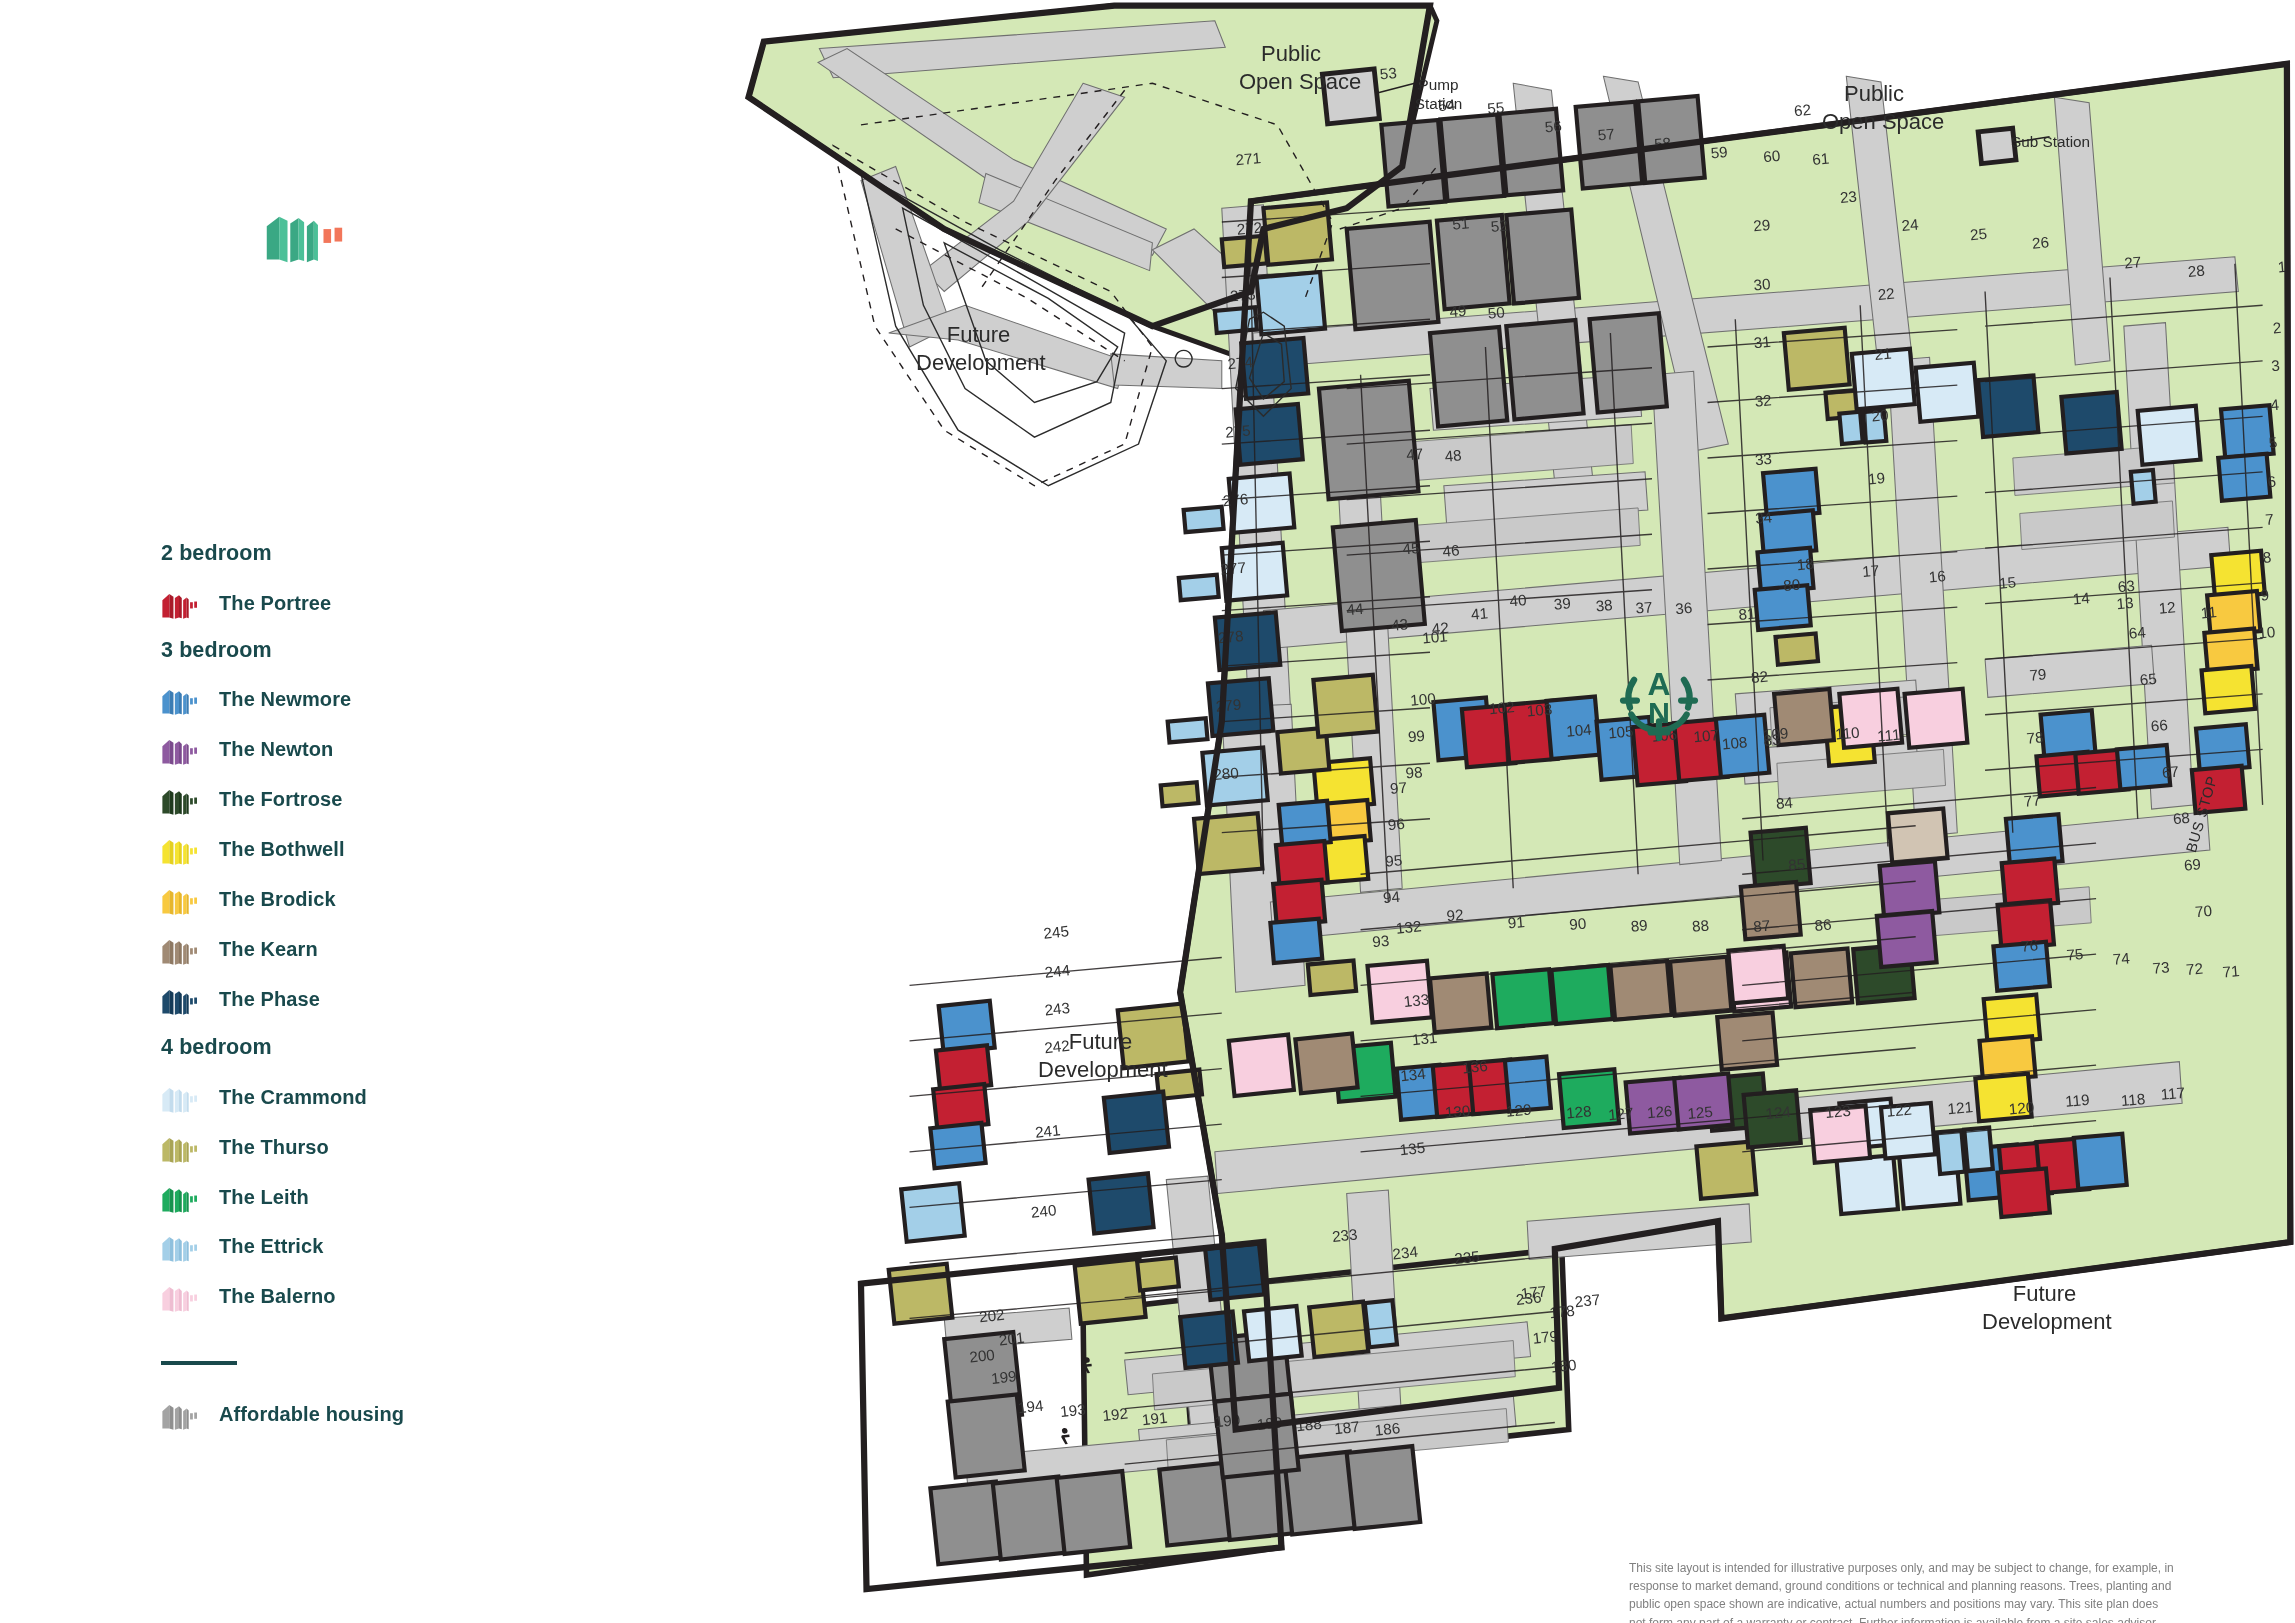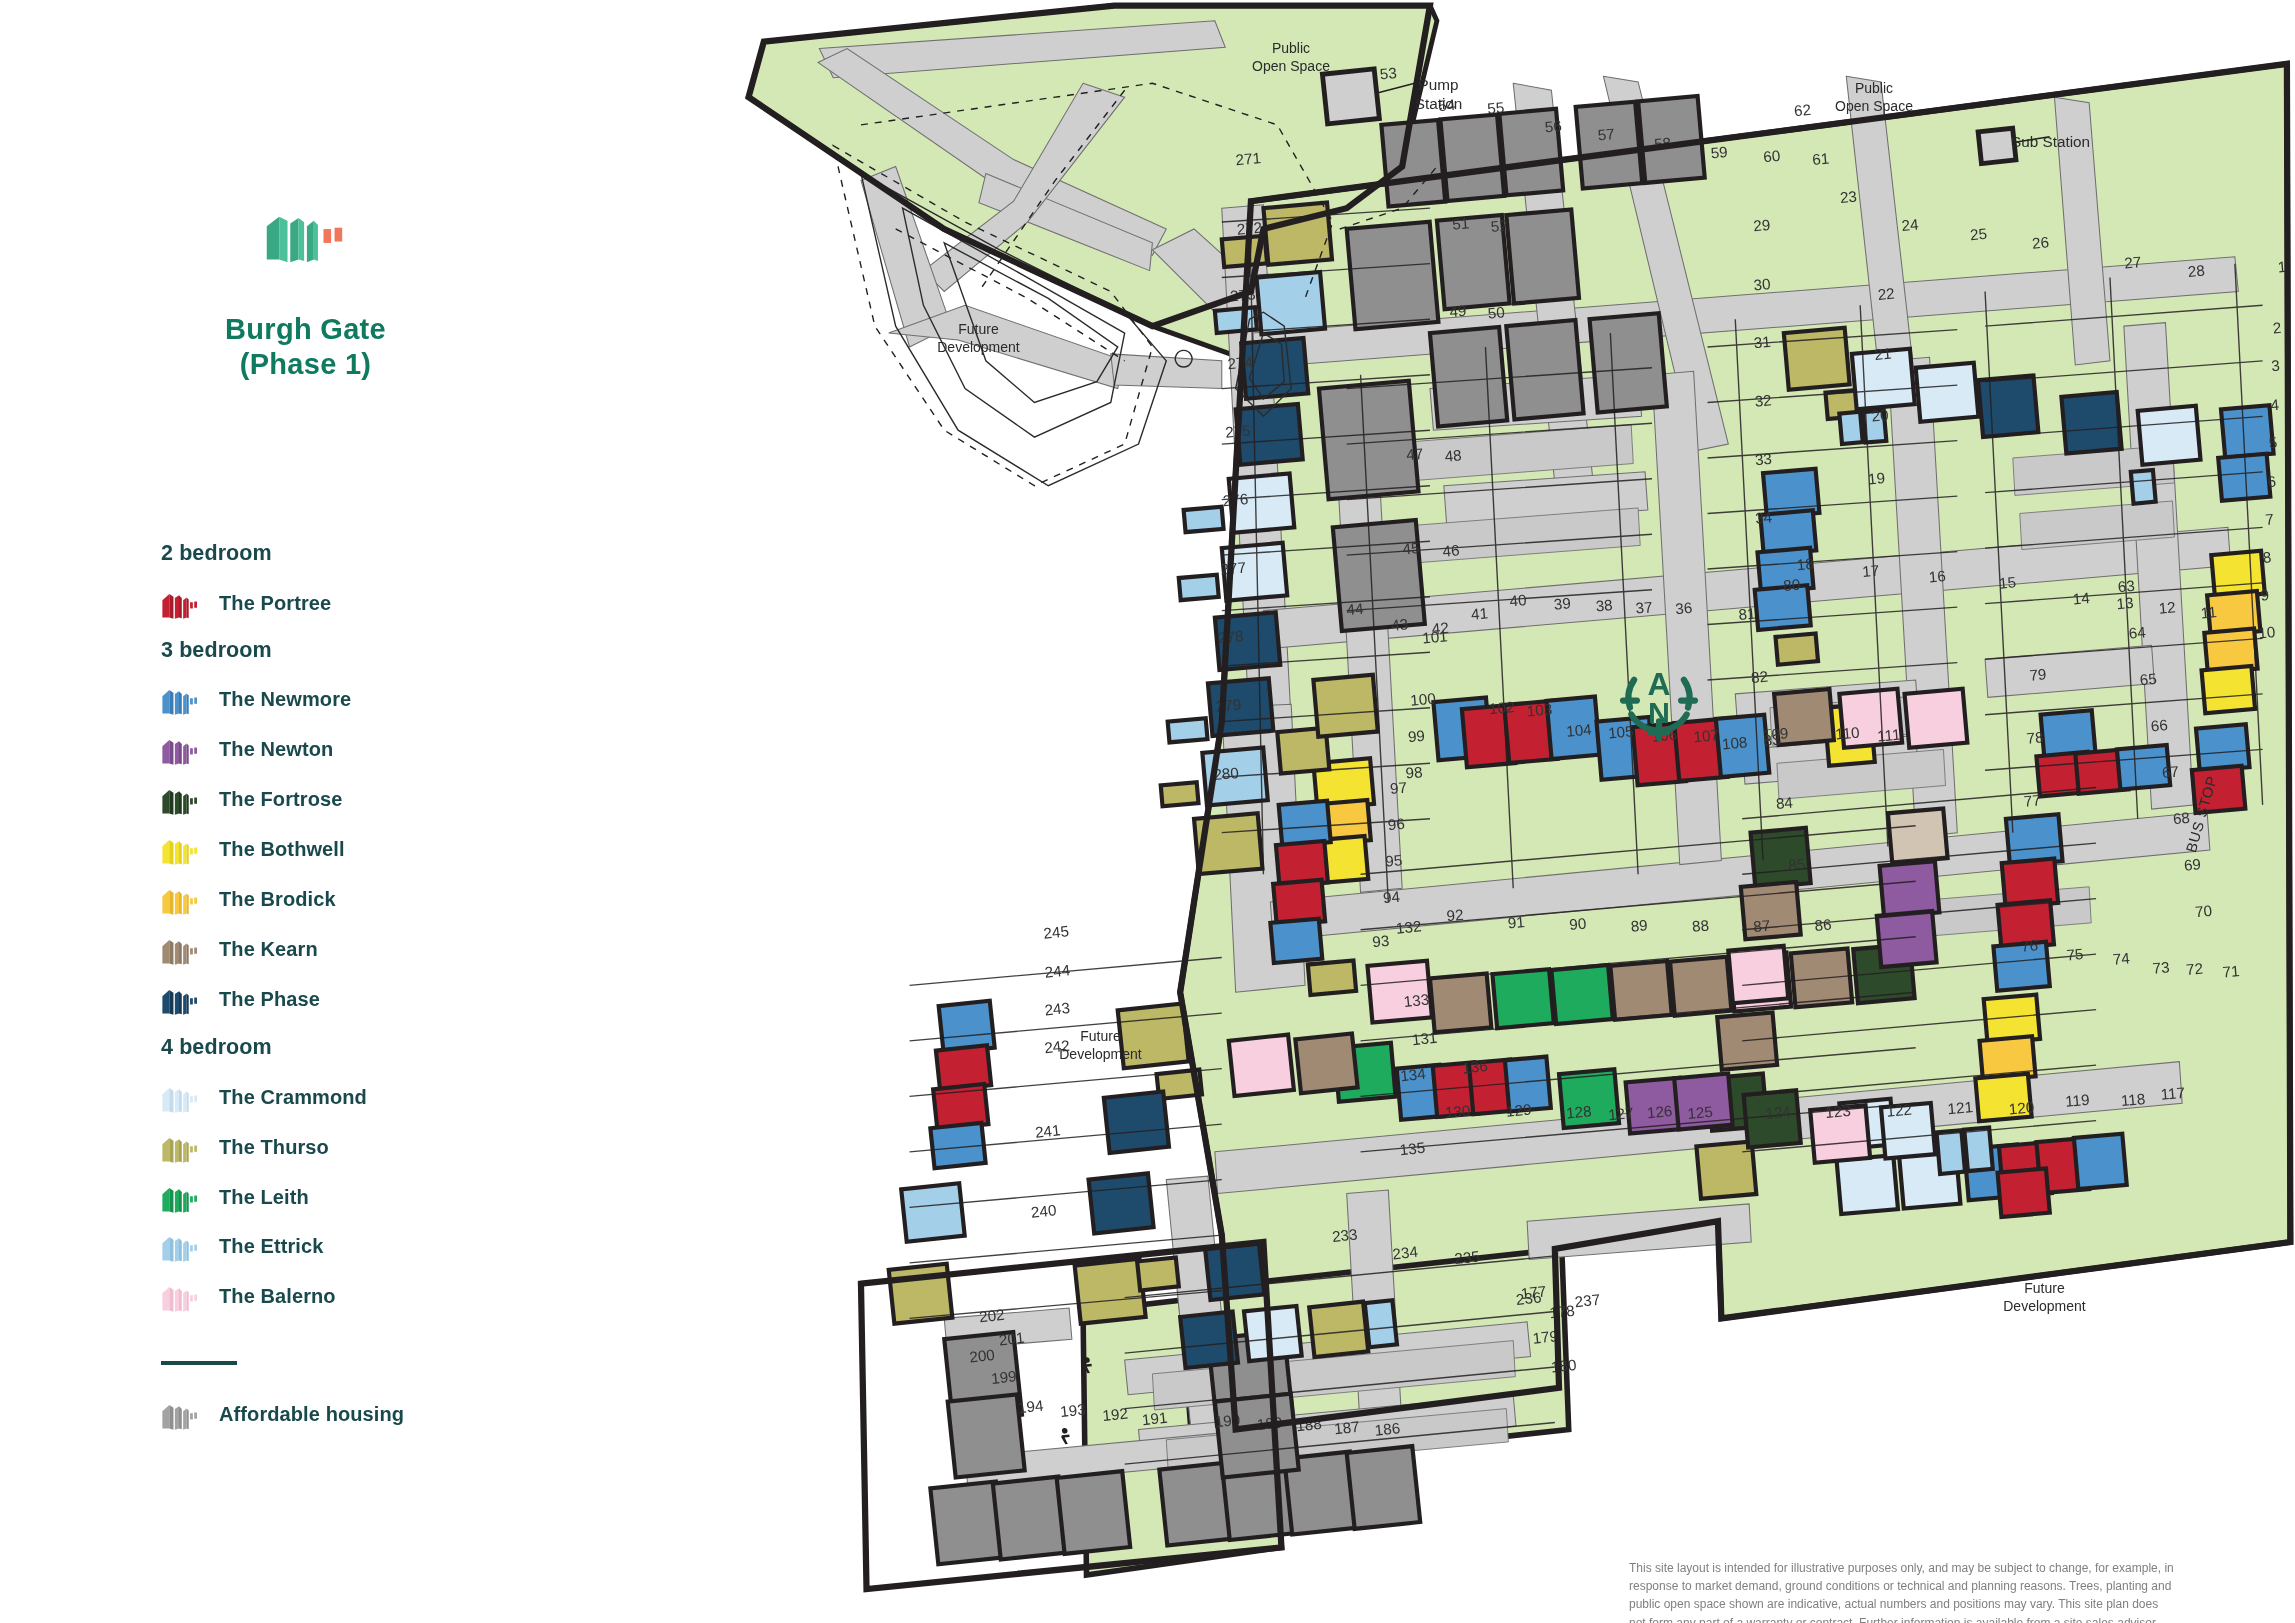--- a/index.html
+++ b/index.html
@@ -35,21 +35,21 @@
   #legend-divider{
     position:absolute;left:161px;top:1361px;width:76px;height:3.5px;background:#19494c;
   }
 
   
   #map-area{position:absolute;left:736px;top:0;width:1560px;height:1623px;}
   #map-svg{display:block;width:1560px;height:1623px;}
 
   
   .map-label{
-    position:absolute;color:#2b2b2b;font-size:14px;line-height:1.26;
+    position:absolute;color:#2b2b2b;font-size:22px;line-height:1.26;
     text-align:center;white-space:pre;pointer-events:none;
   }
   .map-label.sm{font-size:15.3px;}
   #bus-stop-label{
     position:absolute;color:#2b2b2b;font-size:14.6px;letter-spacing:0.7px;
     transform:rotate(-74deg);transform-origin:left top;white-space:nowrap;
   }
   #disclaimer{
     position:absolute;left:1629px;top:1511px;width:548px;
     color:#808080;font-size:12px;line-height:1.52;margin-top:48px;
@@ -65,24 +65,20 @@
     <path d="M4 26 L22 12 L22 74 L4 74 Z" fill="#3aa884"></path>
     <path d="M22 12 L34 18 L34 78 L22 74 Z" fill="#4cc098"></path>
     <path d="M38 22 L50 14 L50 74 L38 78 Z" fill="#3aa884"></path>
     <path d="M50 14 L58 20 L58 76 L50 74 Z" fill="#4cc098"></path>
     <path d="M62 26 L72 18 L72 74 L62 78 Z" fill="#3aa884"></path>
     <path d="M72 18 L78 24 L78 76 L72 74 Z" fill="#4cc098"></path>
     <rect x="86" y="30" width="11" height="20" fill="#f2765a"></rect>
     <rect x="102" y="28" width="11" height="20" fill="#f2765a"></rect>
   </svg>
 
-  <div id="site-title">
-    <div>Burgh Gate</div>
-    <div>(Phase 1)</div>
-  </div>
 
 
   <div class="bed-head" style="top:541px">2 bedroom</div>
   <div class="leg-row" style="top:591px">
     <svg class="leg-swatch" viewBox="0 0 52 40">
       <path d="M2 13 L12 4 L12 38 L2 38 Z" fill="#c32032"></path>
       <path d="M12 4 L18 8 L18 40 L12 38 Z" fill="#a81a29"></path>
       <path d="M20 10 L26 6 L26 38 L20 40 Z" fill="#c32032"></path>
       <path d="M26 6 L30 10 L30 39 L26 38 Z" fill="#a81a29"></path>
       <path d="M32 13 L37 9 L37 38 L32 40 Z" fill="#c32032"></path>

